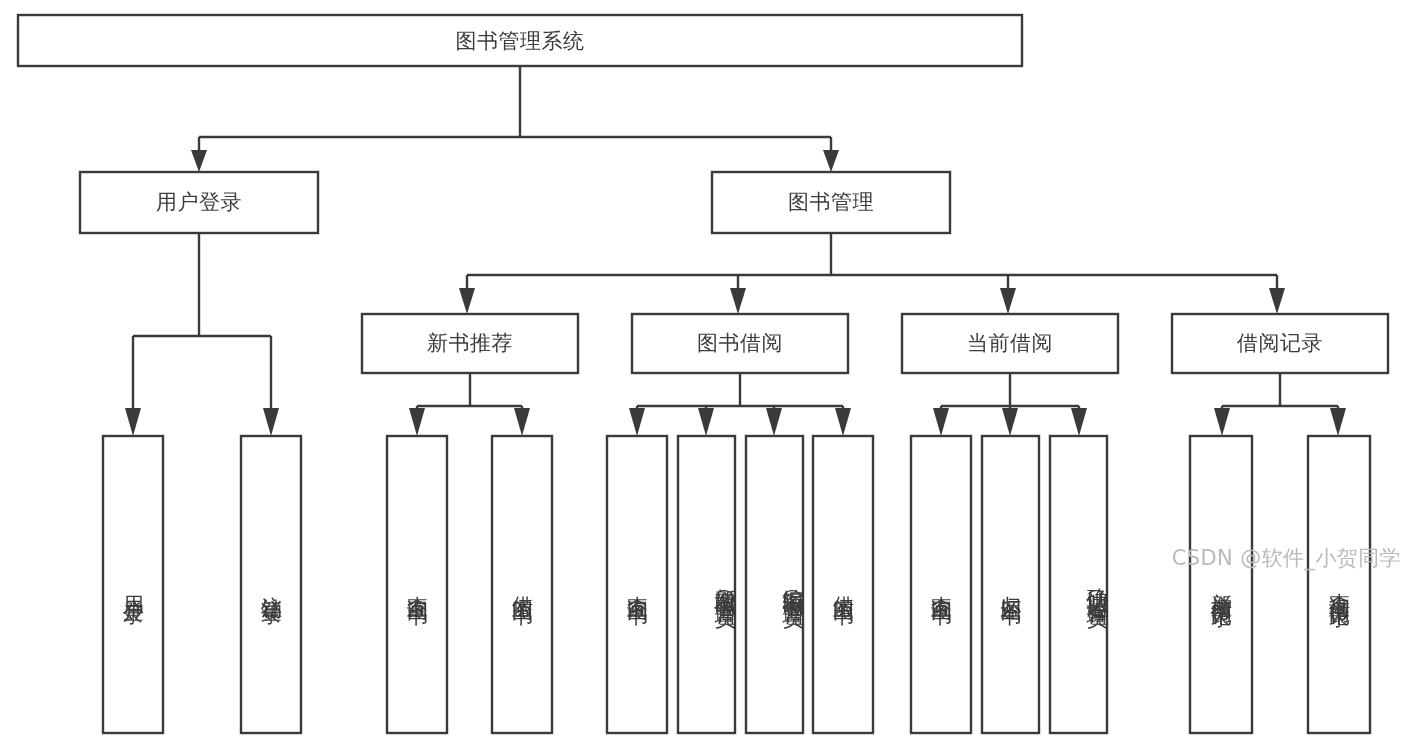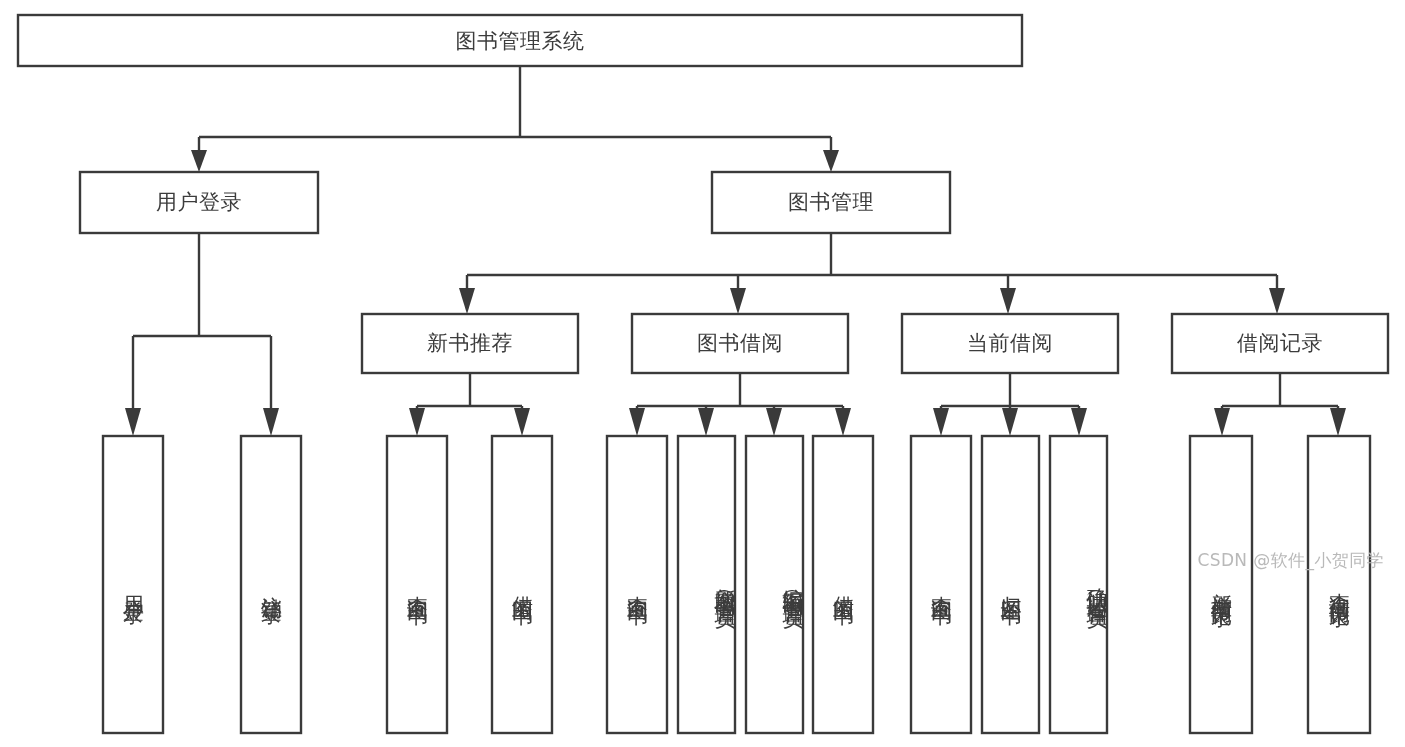--- a/index.html
+++ b/index.html
@@ -59,24 +59,24 @@
     font-size: 21px;
     line-height: 1.0;
     color: #3c3c3c;
     letter-spacing: 3px;
     white-space: nowrap;
     text-align: center;
     pointer-events: none;
   }
   .watermark {
     position: absolute;
-    right: 21px;
+    right: 4px;
     bottom: 6px;
     font-family: "DejaVu Sans", "Liberation Sans", sans-serif;
-    font-size: 17px;
+    font-size: 21px;
     color: #b9b9b9;
     white-space: nowrap;
     letter-spacing: 0.4px;
   }
 </style>
 </head>
 <body>
 
 <div id="diagram-root">
 

